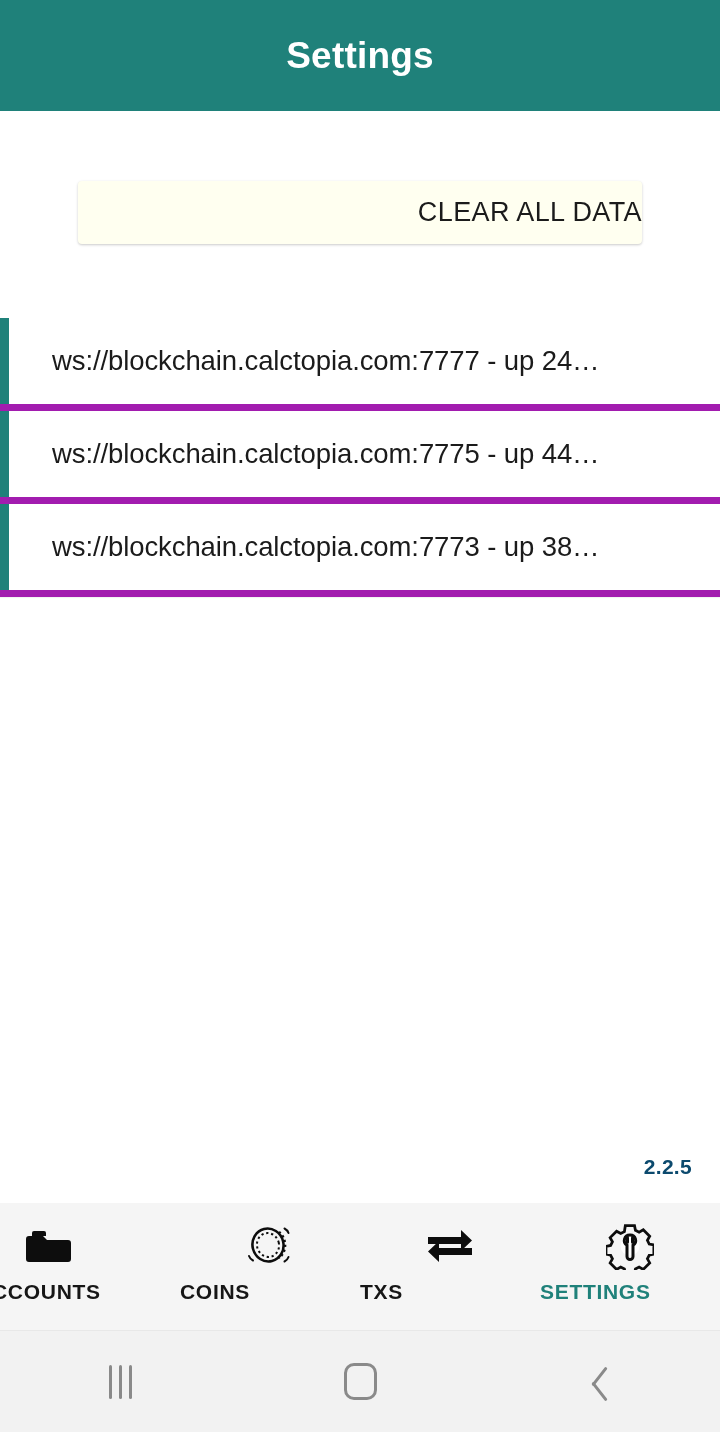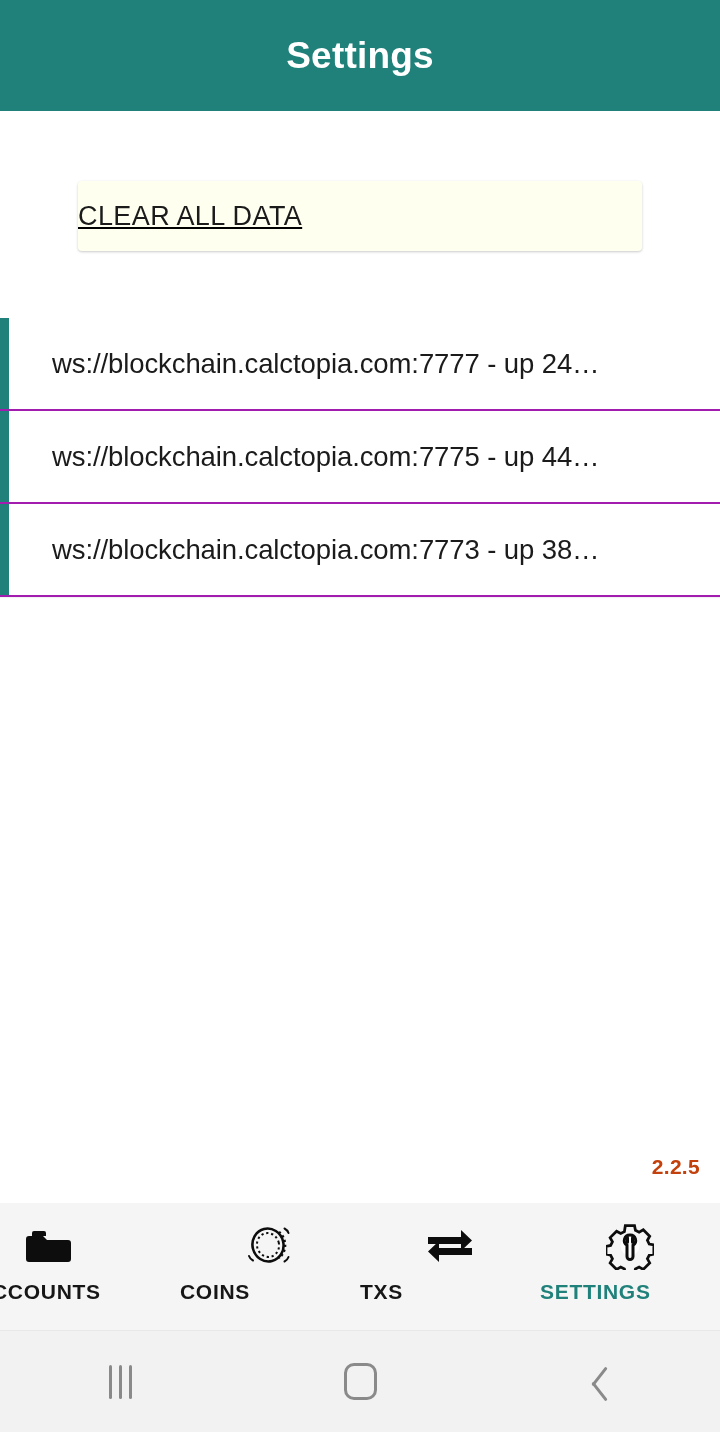--- a/index.html
+++ b/index.html
@@ -25,45 +25,44 @@
   .appbar-title {
     color:#ffffff;
     font-size:37px;
     font-weight:bold;
     letter-spacing:0.2px;
   }
 
   
   .clear-btn {
     position:absolute; left:78px; top:181px;
-    width:564px; height:70px;
+    width:564px; height:63px;
     background:#fffff0;
     border:none;
     border-radius:4px;
     box-shadow:0 1px 3px rgba(0,0,0,0.14), 0 1px 2px rgba(0,0,0,0.08);
-    display:flex; align-items:center; justify-content:flex-start;
-    cursor:pointer;
-    text-decoration:underline;
+    display:flex; align-items:center; justify-content:flex-end;
+    cursor:pointer;
   }
   .clear-btn-label {
     color:#1b1b1b;
     font-size:27px;
     letter-spacing:0.4px;
   }
 
   
   .node-list {
     position:absolute; left:0; top:318px;
     width:720px;
   }
   .node-card {
     position:relative;
     width:720px; height:93px;
     background:#ffffff;
-    border-bottom:2px solid #a21caf;
+    border-bottom:7px solid #a21caf;
     box-shadow:0 1px 1px rgba(0,0,0,0.05);
     display:flex; align-items:center;
     cursor:pointer;
     overflow:hidden;
   }
   .node-card:last-child { }
   .node-accent {
     position:absolute; left:0; top:0;
     width:9px; height:100%;
     background:#1f817a;
@@ -72,24 +71,24 @@
     margin-left:52px;
     font-size:27.5px;
     color:#1b1b1b;
     white-space:nowrap;
     letter-spacing:-0.1px;
   }
 
   
   .version {
     position:absolute;
-    right:20px; top:1155px;
+    right:28px; top:1155px;
     font-size:21px;
     font-weight:bold;
-    color:#c2410c;
+    color:#0c4a6e;
     letter-spacing:0.3px;
   }
 
   
   .tabbar {
     position:absolute; left:0; top:1203px;
     width:720px; height:127px;
     background:#f5f5f5;
     display:flex;
     align-items:flex-start;

